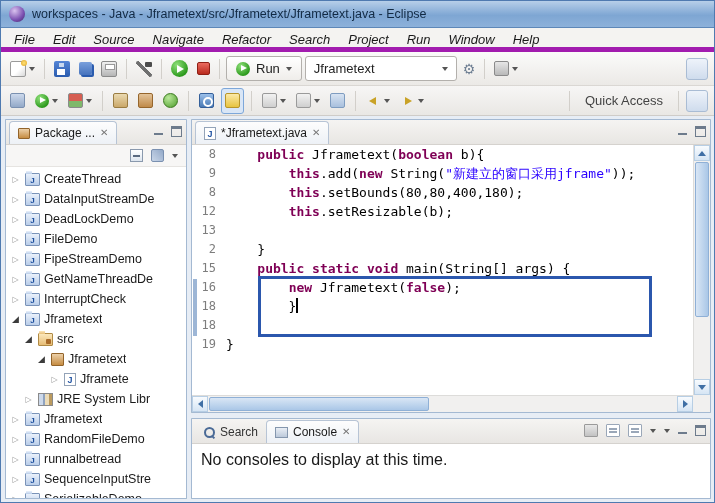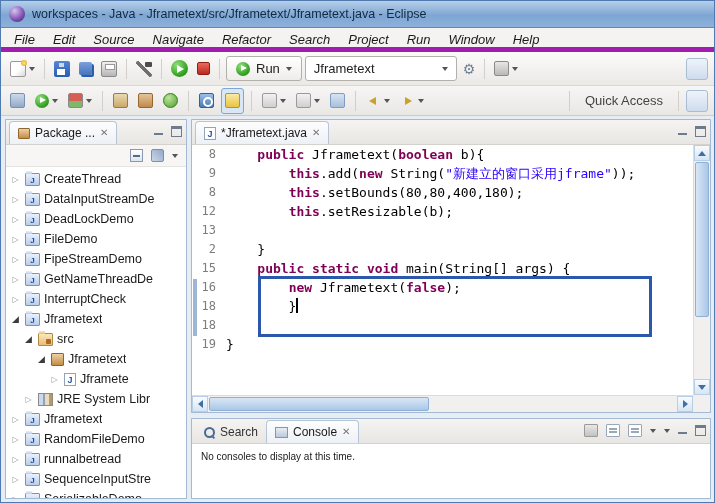--- a/index.html
+++ b/index.html
@@ -186,21 +186,21 @@
   .ci-page { background:#fff; border:1px solid #9aa7b8; }
   .ci-page::after { content:""; position:absolute; left:2px; top:3px; right:2px; height:1.5px;
                     background:#9aa7b8; box-shadow:0 3px 0 #9aa7b8; }
   .mag { width:12px; height:12px; position:relative; flex:none; }
   .mag::before { content:""; position:absolute; left:1px; top:1px; width:7px; height:7px;
                  border:2px solid #4a6a96; border-radius:50%; }
   .mag::after { content:""; position:absolute; right:0; bottom:0; width:4px; height:2px;
                 background:#4a6a96; transform:rotate(45deg); }
   .console-tab-icon { width:13px; height:11px; background:linear-gradient(#e9eef5,#bcc9da);
                  border:1px solid #8496ad; flex:none; }
-  .console-body { flex:1; background:#fff; padding:7px 9px; font-size:10px; color:#1a1a1a; }
+  .console-body { flex:1; background:#fff; padding:7px 9px; font-size:16px; color:#1a1a1a; }
 </style>
 </head>
 <body>
 
 <div class="window">
 
   <div class="titlebar">
     <span class="eclipse-logo"></span>
     <span class="title-text">workspaces - Java - Jframetext/src/Jframetext/Jframetext.java - Eclipse</span>
   </div>

